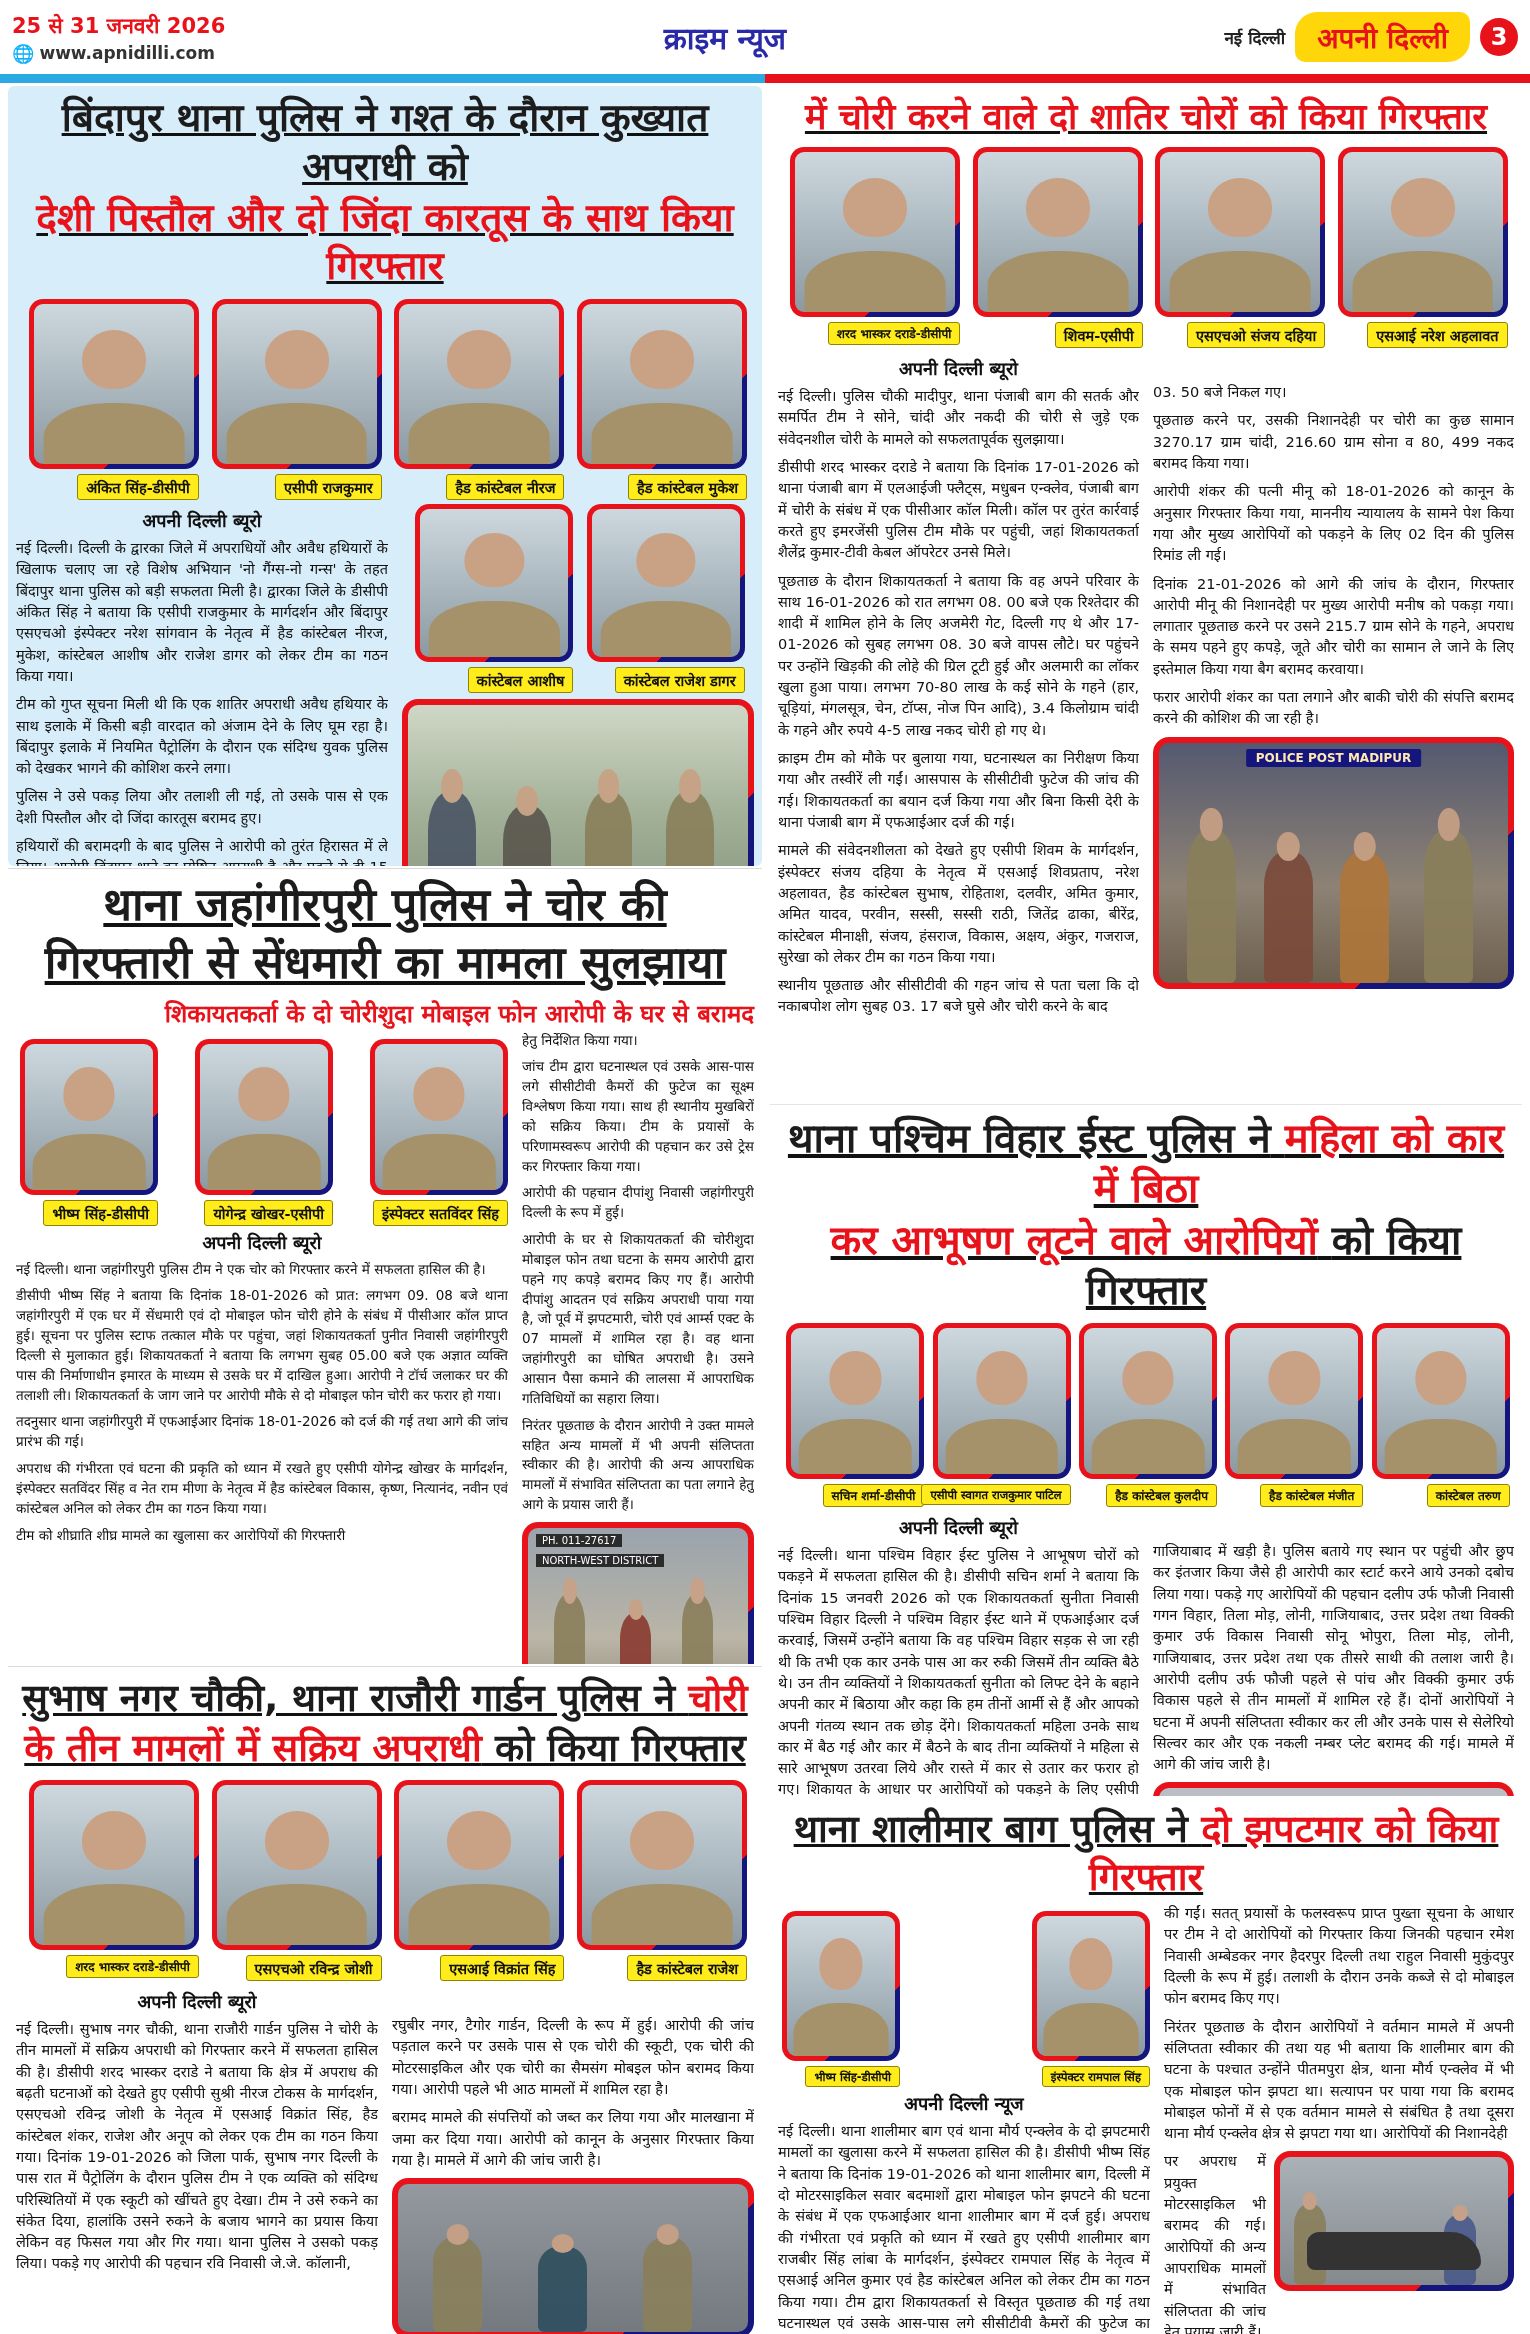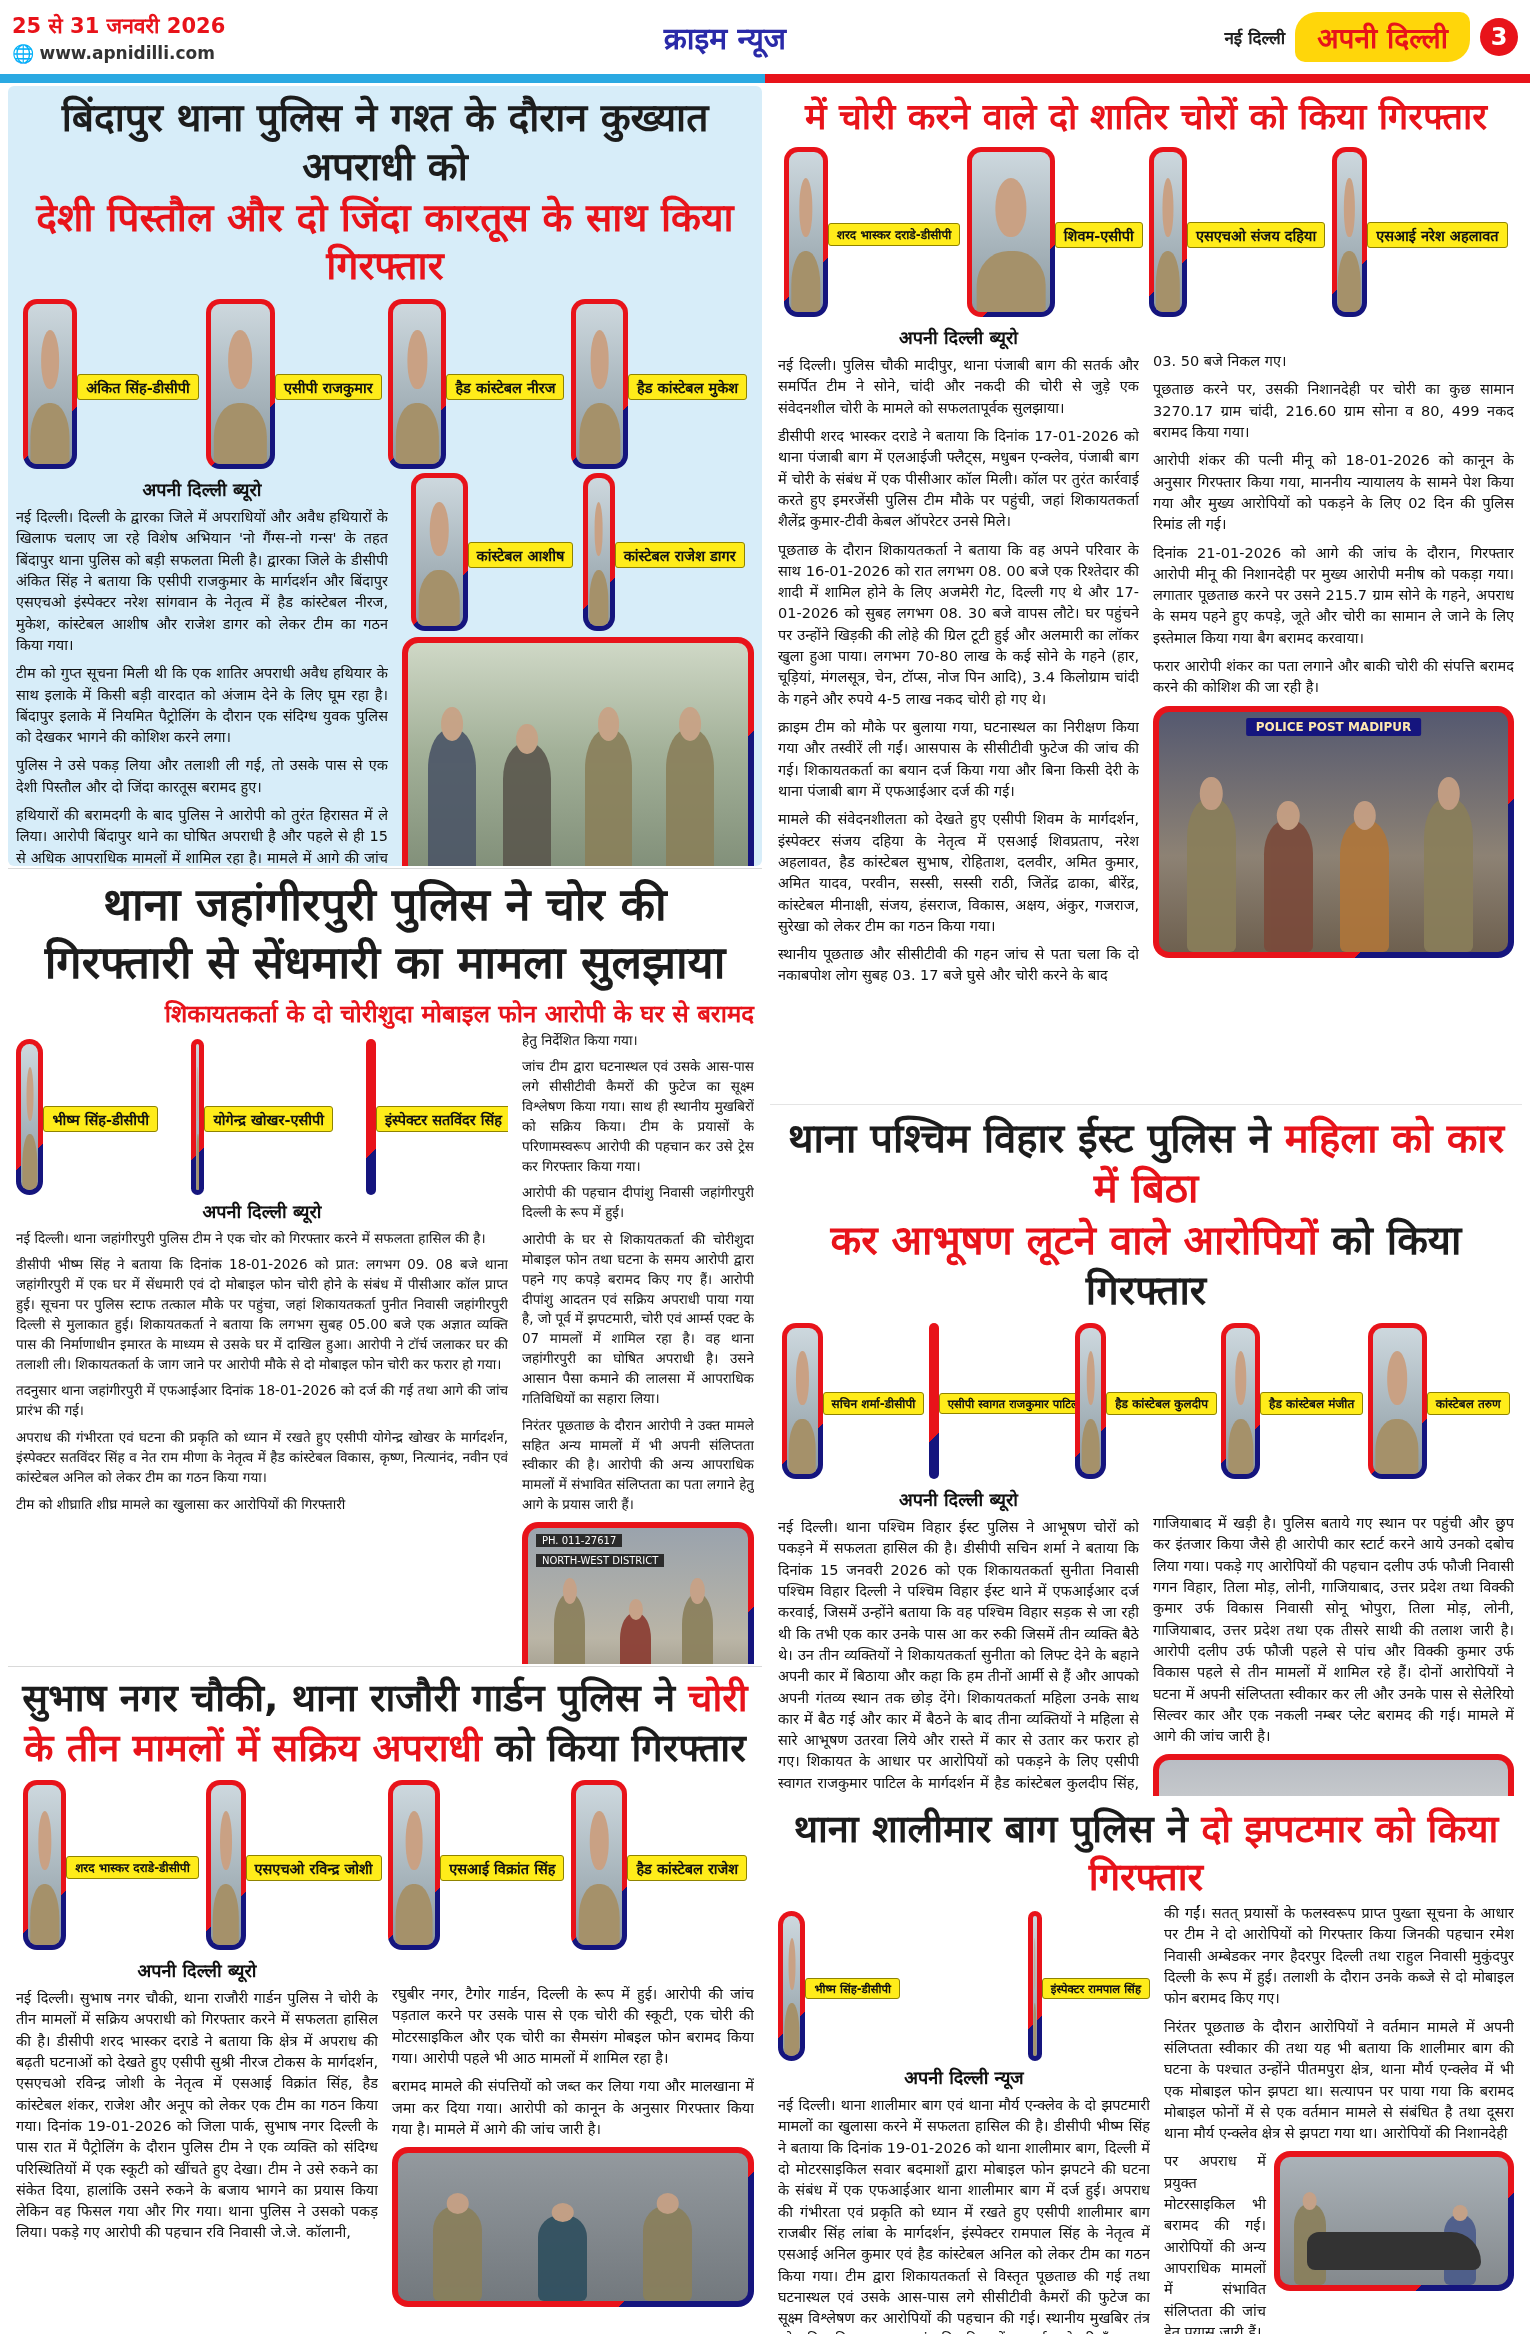--- a/index.html
+++ b/index.html
@@ -23,28 +23,28 @@
           background:linear-gradient(90deg,#2aa9e2 0 50%,#e8131a 50% 100%);}
   
   section{position:absolute;box-sizing:border-box;padding:6px 8px;overflow:hidden;}
   #art1{left:8px;top:86px;width:754px;height:780px;background:#d7edf9;border-radius:6px;}
   #art3{left:8px;top:868px;width:754px;height:796px;border-top:1px solid #d9d9d9;}
   #art4{left:8px;top:1666px;width:754px;height:668px;border-top:1px solid #d9d9d9;}
   #art2{left:770px;top:86px;width:752px;height:1036px;}
   #art5{left:770px;top:1104px;width:752px;height:692px;border-top:1px solid #e4e4e4;}
   #art6{left:770px;top:1798px;width:752px;height:536px;}
   
-  .hl{text-align:center;font-weight:800;line-height:1.25;margin:2px 0;}
+  .hl{text-align:center;font-weight:800;line-height:1.25;margin:2px 0;text-decoration:underline;}
   .hl .blk{color:#1c1c1c;} .hl .red{color:#e8131a;}
   #art1 .hl{font-size:39px;} #art2 .hl{font-size:36px;}
   #art3 .hl{font-size:45px;} #art3 .sub{font-size:24px;color:#e8131a;font-weight:800;text-align:right;margin:4px 0 2px;}
   #art4 .hl{font-size:38px;} #art5 .hl{font-size:40px;} #art6 .hl{font-size:38px;}
   
   .prow{display:flex;justify-content:space-evenly;align-items:flex-start;margin:8px 0 4px;}
-  .officer{display:flex;flex-direction:row;align-items:center;}
+  .officer{display:flex;flex-direction:column;align-items:flex-end;}
   .pframe{border-radius:14px;padding:5px;background:linear-gradient(135deg,#e8131a 72%,#15157e 72%);}
   .portrait{position:relative;overflow:hidden;border-radius:9px;width:100%;height:100%;
             background:linear-gradient(180deg,#cdd8de 0%,#a9b6bd 55%,#8c99a0 100%);}
   .portrait::before{content:"";position:absolute;top:16%;left:50%;transform:translateX(-50%);
             width:40%;height:37%;background:#c9a184;border-radius:50% 50% 46% 46%;}
   .portrait::after{content:"";position:absolute;bottom:-8%;left:50%;transform:translateX(-50%);
             width:88%;height:46%;background:#a5916a;border-radius:46% 46% 0 0;}
   .cap{background:#ffec1a;border:1px solid #8f8300;color:#111;font-weight:700;font-size:14.5px;
        padding:2px 8px;border-radius:3px;margin-top:5px;white-space:nowrap;}
   .w170 .pframe{width:160px;height:160px;} .w170{width:176px;}

